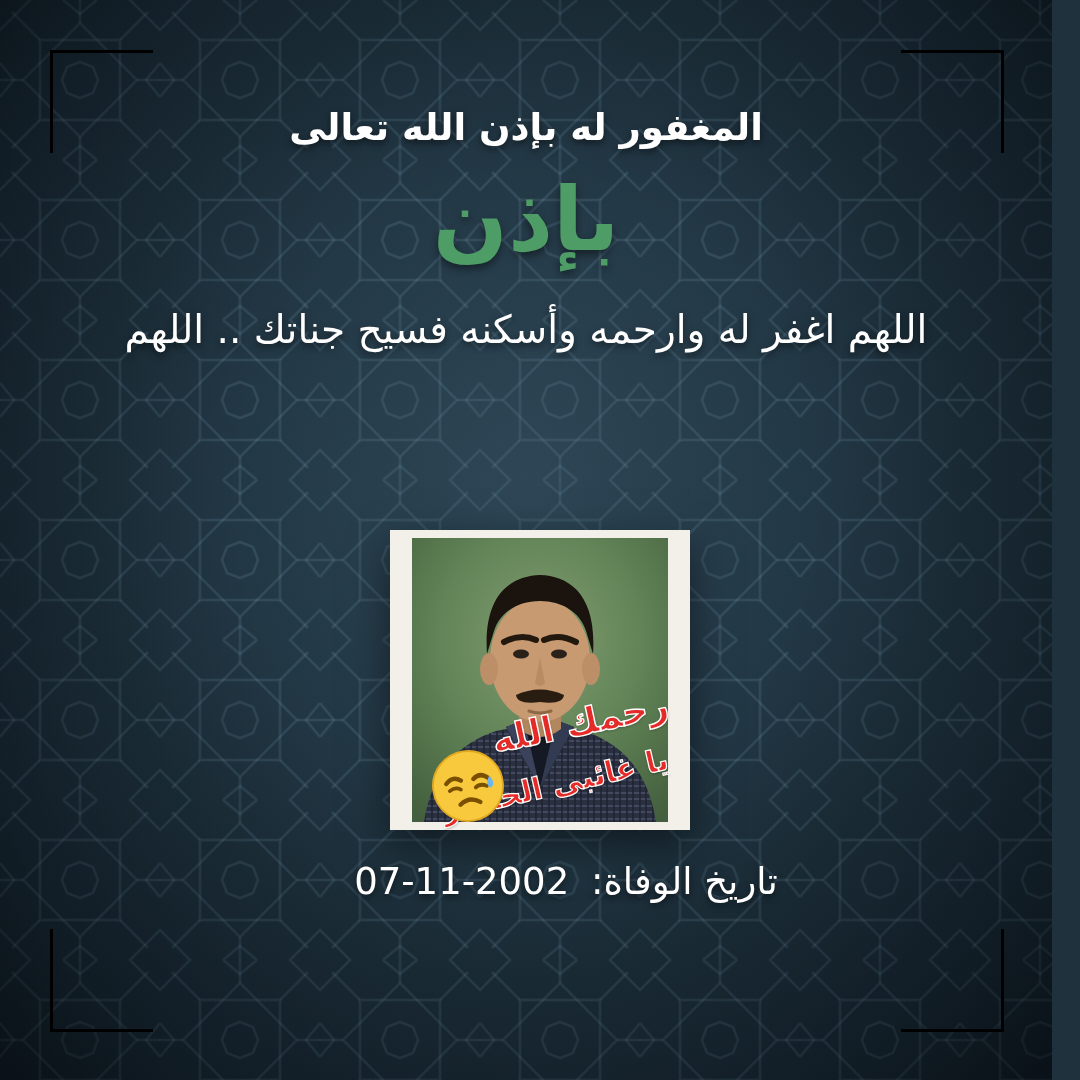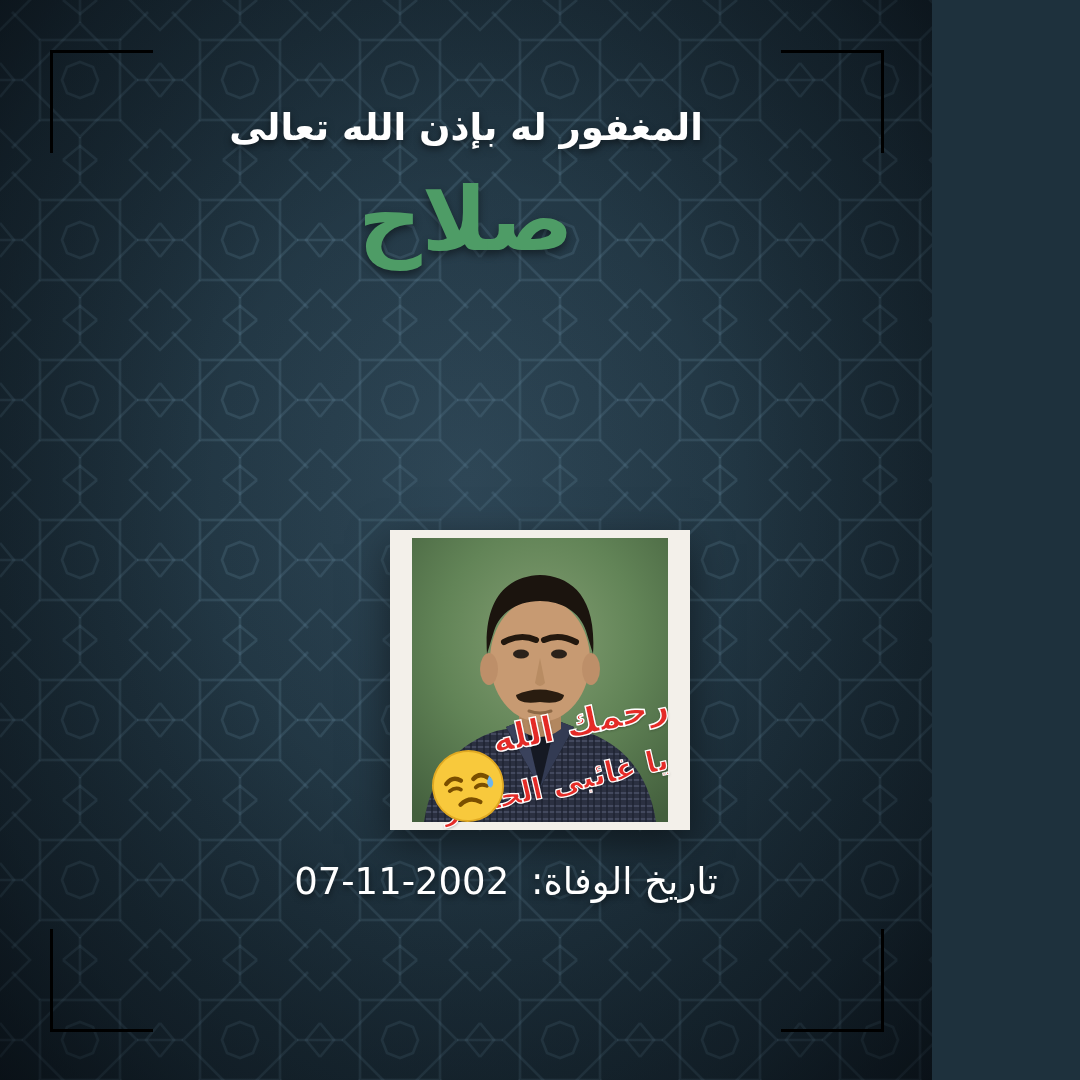--- a/index.html
+++ b/index.html
@@ -4,21 +4,21 @@
 <style>
   html, body {
     margin: 0; padding: 0;
     width: 1080px; height: 1080px;
     overflow: hidden;
     background: #1e313d;
     font-family: "DejaVu Sans", sans-serif;
   }
   .stage {
     position: relative;
-    width: 932px; height: 1080px;
+    width: 1052px; height: 1080px;
     background: radial-gradient(ellipse at 50% 44%, #2a4150 0%, #223744 42%, #1a2b36 72%, #13202a 100%);
     overflow: hidden;
   }
   .bg-svg { position: absolute; left: 0; top: 0; }
   .vignette {
     position: absolute; inset: 0;
     background: radial-gradient(ellipse at 50% 46%, rgba(62,92,110,0.20) 0%, rgba(0,0,0,0) 38%, rgba(7,13,18,0.38) 80%, rgba(4,8,12,0.62) 100%);
     pointer-events: none;
   }
   .corner {
@@ -126,22 +126,23 @@
     <rect width="1080" height="1080" fill="url(#girih)"></rect>
   </svg>
   <div class="vignette"></div>
 
   <div class="corner tl"></div>
   <div class="corner tr"></div>
   <div class="corner bl"></div>
   <div class="corner br"></div>
 
   <div class="header-line">المغفور له بإذن الله تعالى</div>
-  <div class="deceased-name">صلاح</div>
+  <div class="deceased-name">بإذن</div>
   <div class="prayer">
+    <div>اللهم اغفر له وارحمه وأسكنه فسيح جناتك .. اللهم</div>
   </div>
 
   <div class="photo-wrap">
     <svg class="portrait" viewBox="0 0 300 300" width="300" height="300" xmlns="http://www.w3.org/2000/svg">
       <defs>
         <radialGradient id="gbg" cx="50%" cy="36%" r="78%">
           <stop offset="0%" stop-color="#829e72"></stop>
           <stop offset="50%" stop-color="#628457"></stop>
           <stop offset="100%" stop-color="#435f3d"></stop>
         </radialGradient>

